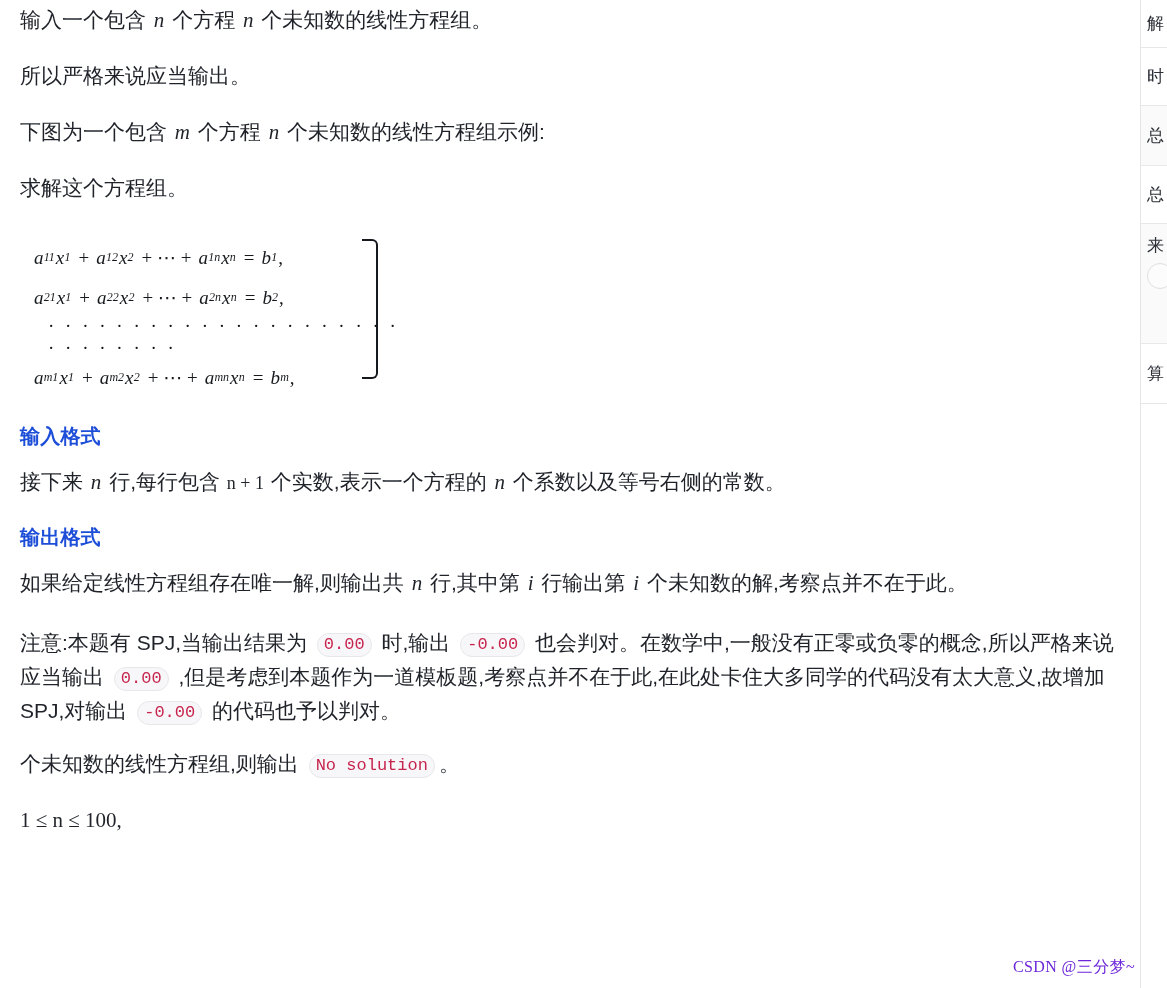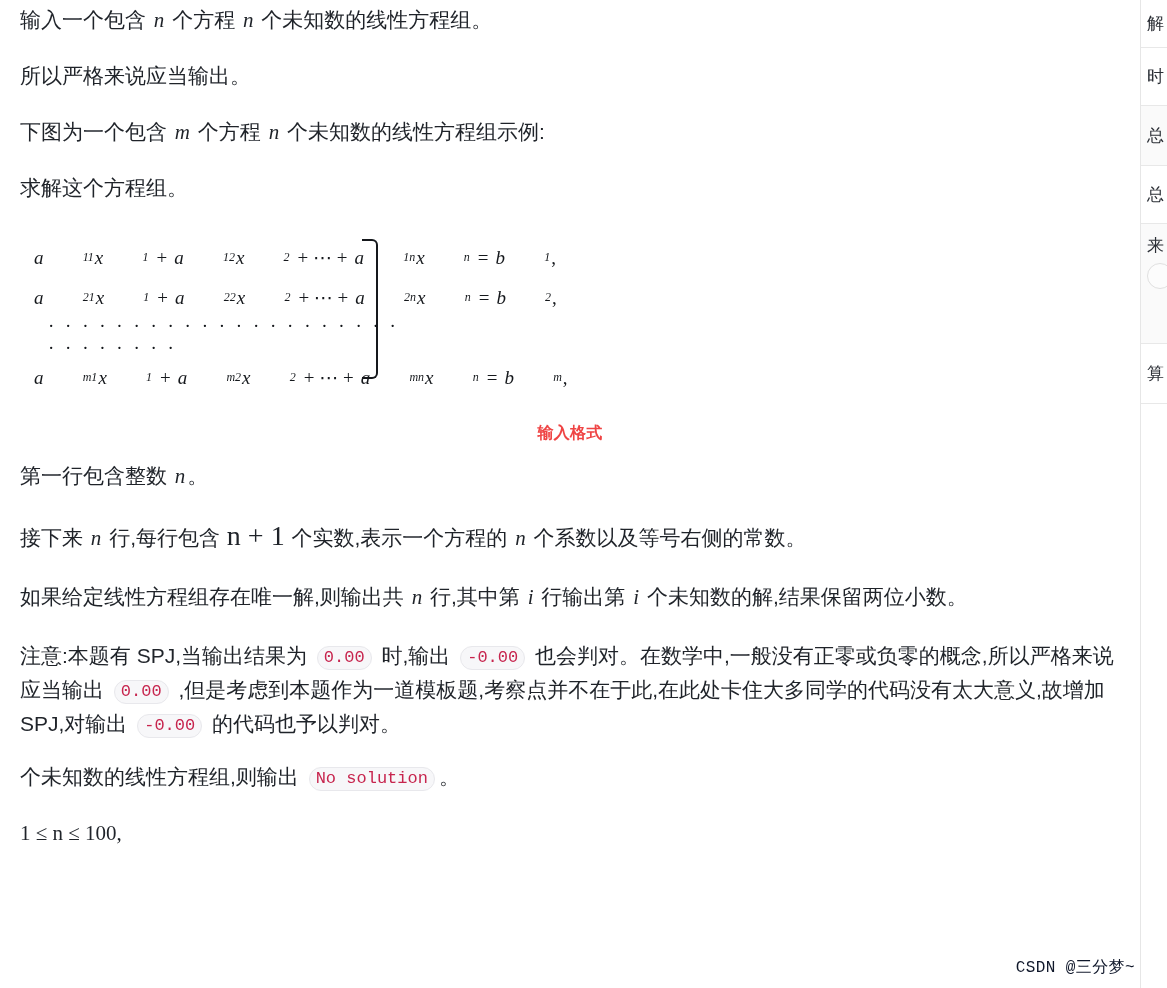--- a/index.html
+++ b/index.html
@@ -36,39 +36,38 @@
     line-height: 1.30;
     color: #1f2329;
     font-family: "Liberation Sans", "DejaVu Sans", sans-serif;
     white-space: nowrap;
   }
   p.para.first { padding-top: 6px; }
   p.multiline { white-space: normal; line-height: 1.62; margin-bottom: 22px; }
 
   h3.sec {
     margin: 0 0 18px 0;
-    font-size: 16px;
+    font-size: 20px;
     font-weight: bold;
-    color: #ef4444;
+    color: #1d4ed8;
     font-family: "Liberation Sans", "DejaVu Sans", sans-serif;
     letter-spacing: 0.2px;
-    text-align: center;
   }
 
   
   .mi {
     font-family: "Liberation Serif", "DejaVu Serif", serif;
     font-style: italic;
     font-size: 21px;
     padding: 0 2px;
   }
   .mn {
     font-family: "Liberation Serif", "DejaVu Serif", serif;
     font-style: normal;
-    font-size: 28px;
+    font-size: 18px;
     padding: 0 1px;
   }
 
   
   code.chip {
     font-family: "Liberation Mono", "DejaVu Sans Mono", monospace;
     font-size: 17px;
     color: #c7254e;
     background: #f7f7f9;
     border: 1px solid #e8e8ec;
@@ -100,21 +99,20 @@
     height: 40px;
     display: flex;
     align-items: center;
   }
   .eqrow .v { font-style: italic; letter-spacing: 0.2px; }
   .eqrow sub {
     font-size: 12px;
     font-style: italic;
     vertical-align: -3px;
     padding: 0 1px 0 0;
-    margin-left: 39px;
   }
   .eqrow .plus { padding: 0 7px; font-style: normal; }
   .eqrow .eq { padding: 0 7px; font-style: normal; }
   .eqdots {
     font-size: 19px;
     letter-spacing: 3px;
     color: #15181c;
     height: 40px;
     display: flex;
     align-items: center;
@@ -170,23 +168,23 @@
     background: #fcfcfc;
     margin-top: 6px;
   }
   .sp-row.tall { flex-direction: column; align-items: flex-start; padding-top: 10px; }
 
   
   .watermark {
     position: absolute;
     right: 32px;
     bottom: 10px;
-    font-family: Liberation Mono, monospace;
+    font-family: Liberation Serif, serif;
     font-size: 16px;
-    color: #0f172a;
+    color: #6d28d9;
     letter-spacing: 0.4px;
     white-space: nowrap;
   }
 </style>
 </head>
 <body>
 
 <div class="page">
 
   <div class="article">
@@ -266,26 +264,26 @@
             <sub>m</sub>
             <span>,</span>
         </div>
 
       </div>
       <div class="brace"></div>
     </div>
 
     <h3 class="sec">输入格式</h3>
 
-    <p class="para"><span>第一行包含整数 </span><span class="mi">n</span><span>。</span></p>
 
     <p class="para"><span>接下来 </span><span class="mi">n</span><span> 行,每行包含 </span><span class="mn">n + 1</span><span> 个实数,表示一个方程的 </span><span class="mi">n</span><span> 个系数以及等号右侧的常数。</span></p>
 
-
-    <p class="para"><span>如果给定线性方程组存在唯一解,则输出共 </span><span class="mi">n</span><span> 行,其中第 </span><span class="mi">i</span><span> 行输出第 </span><span class="mi">i</span><span> 个未知数的解,结果保留两位小数。</span></p>
+    <h3 class="sec">输出格式</h3>
+
+    <p class="para"><span>如果给定线性方程组存在唯一解,则输出共 </span><span class="mi">n</span><span> 行,其中第 </span><span class="mi">i</span><span> 行输出第 </span><span class="mi">i</span><span> 个未知数的解,考察点并不在于此。</span></p>
 
     <p class="para multiline"><span>注意:本题有 SPJ,当输出结果为 </span><code class="chip">0.00</code><span> 时,输出 </span><code class="chip">-0.00</code><span> 也会判对。在数学中,一般没有正零或负零的概念,所以严格来说应当输出 </span><code class="chip">0.00</code><span> ,但是考虑到本题作为一道模板题,考察点并不在于此,在此处卡住大多同学的代码没有太大意义,故增加 SPJ,对输出 </span><code class="chip">-0.00</code><span> 的代码也予以判对。</span></p>
 
 
     <p class="para"><span>个未知数的线性方程组,则输出 </span><code class="chip">No solution</code><span>。</span></p>
 
 
     <p class="range-line">1 ≤ n ≤ 100,</p>
 
   </div>

